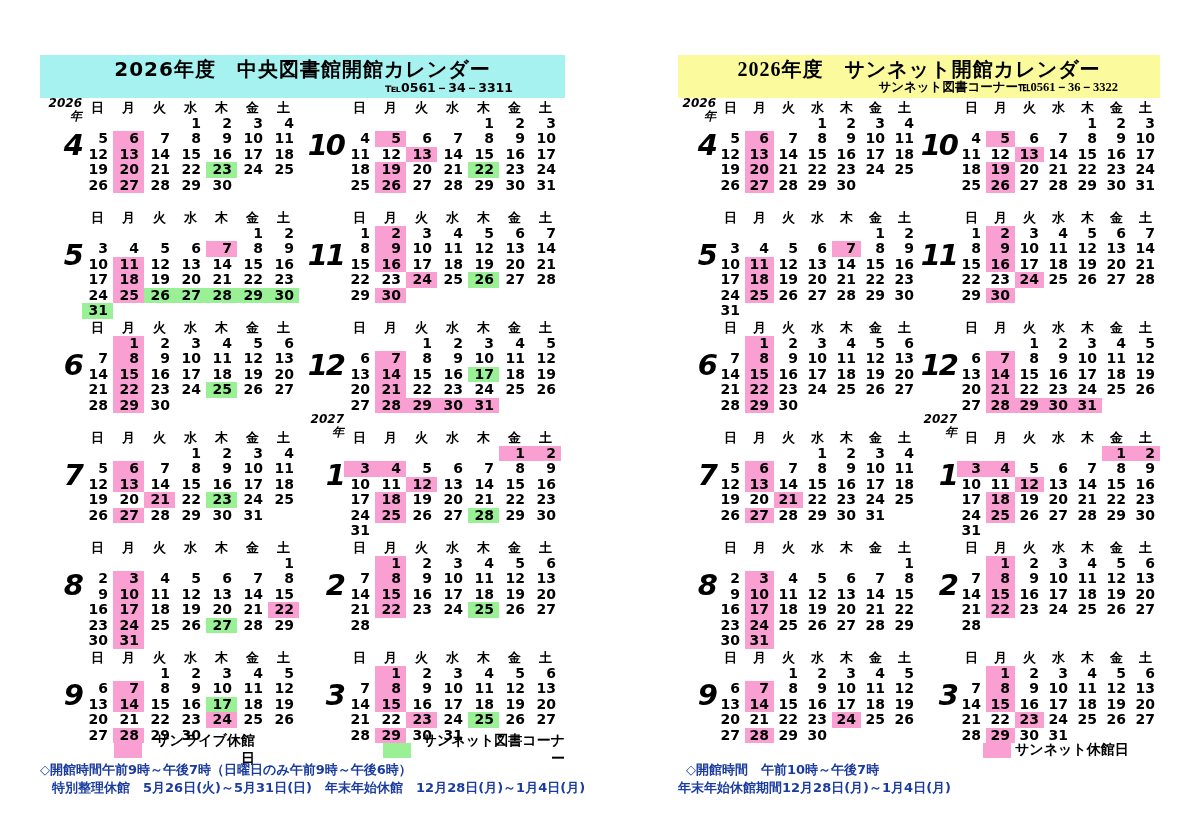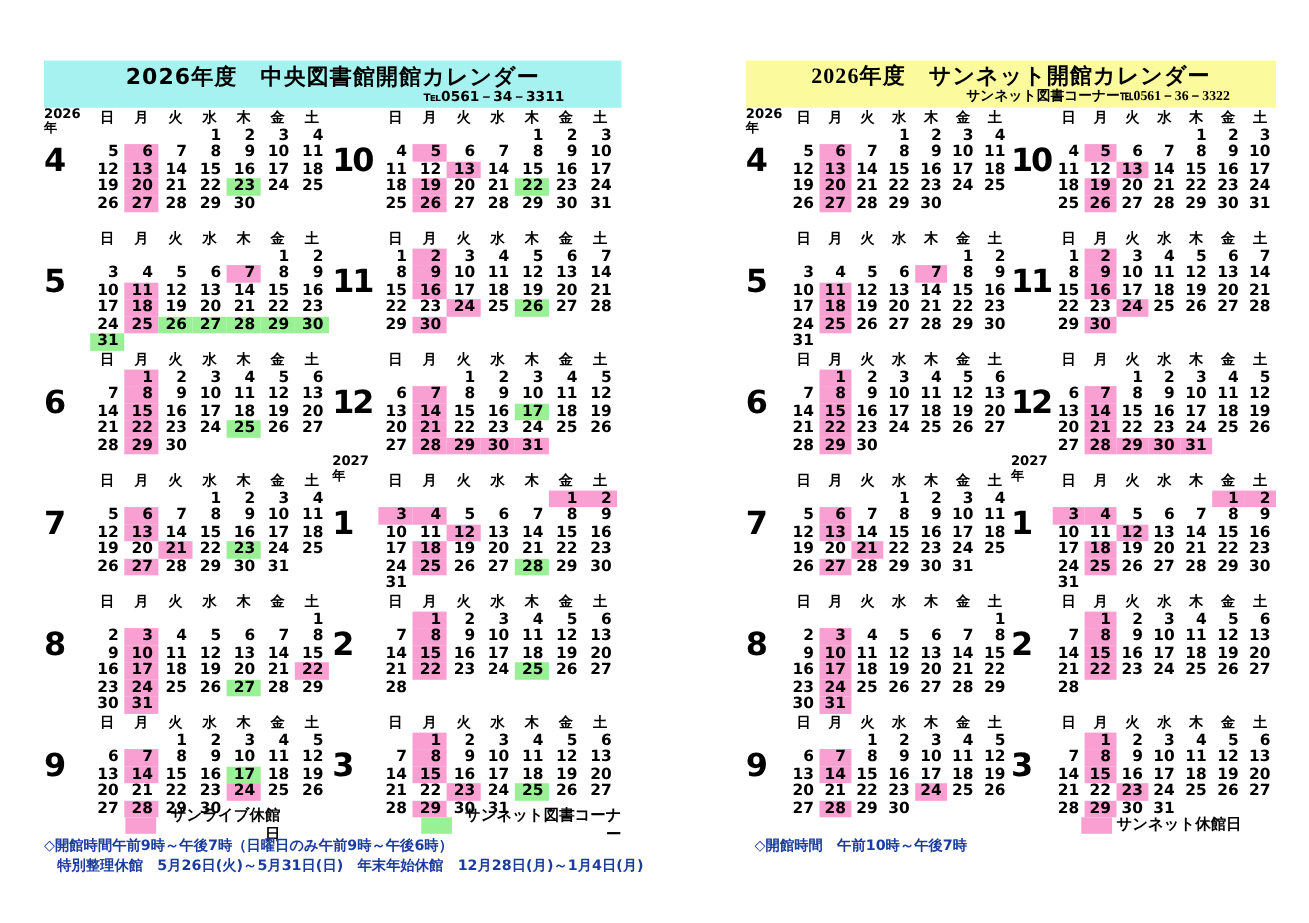--- a/index.html
+++ b/index.html
@@ -17,21 +17,21 @@
   #panel-1 .cal-header { background:var(--color-header-right);font-family:Liberation Serif, serif; }
   .cal-title   { text-align:center; font-size:20px; letter-spacing:1px; line-height:22px; }
   .cal-contact { text-align:right; font-size:12.5px; line-height:15px; padding-right:52px; }
   #panel-1 .cal-contact { padding-right:42px;padding-left:40px; }
 
   .cal-columns { display:flex; margin-top:0; }
   #panel-0 .cal-col { width:262px; }
   #panel-1 .cal-col { width:241px; }
 
   .month-block { display:flex; height:110px; }
-  .month-side  { width:42px; flex:none; position:relative; text-align:left; }
+  .month-side  { width:42px; flex:none; position:relative; text-align:right;font-style:italic; }
   #panel-1 .month-side { width:38px; }
   .year-label  { position:absolute; top:-1px; left:0; right:0; font-size:12px; line-height:13px; white-space:pre-line; }
   .year-label.shift-up { top:-15px; }
   .month-num   { margin-top:32px; font-size:29px; line-height:30px; letter-spacing:-2px; }
 
   .grid { display:grid; grid-auto-rows:15.5px; align-content:start; padding-top:2px; }
   #panel-0 .grid { grid-template-columns:repeat(7,31px); }
   #panel-1 .grid { grid-template-columns:repeat(7,29px); }
   .cell { font-size:14px; line-height:15.5px; text-align:right; padding-right:5px; box-sizing:border-box; }
   .cell.wd { text-align:center; padding-right:0; font-size:13px; }
@@ -1241,15 +1241,16 @@
   </div>
   <div class="footer">
     <div class="legend-row">
       <div class="legend-item">
         <span class="swatch pink"></span>
         <span class="legend-label">サンネット休館日</span>
       </div>
     </div>
     <div class="notes">
       <div class="note-line">◇開館時間　午前10時～午後7時</div>
+      <div class="note-line">年末年始休館期間12月28日(月)～1月4日(月)</div>
     </div>
   </div>
 </div>
 
 </body></html>

